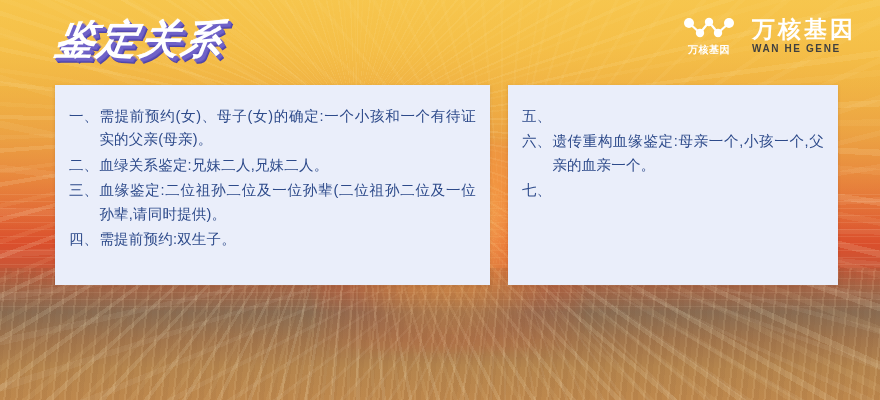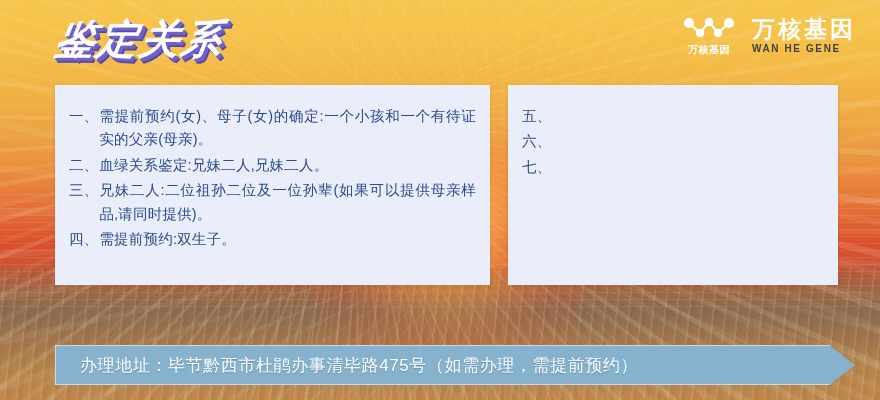--- a/index.html
+++ b/index.html
@@ -309,39 +309,37 @@
       <div class="item">
         <span class="item-num">一、</span>
         <span class="item-text">需提前预约(女)、母子(女)的确定:一个小孩和一个有待证实的父亲(母亲)。</span>
       </div>
       <div class="item">
         <span class="item-num">二、</span>
         <span class="item-text">血绿关系鉴定:兄妹二人,兄妹二人。</span>
       </div>
       <div class="item">
         <span class="item-num">三、</span>
-        <span class="item-text">兄妹二人:二位祖孙二位及一位孙辈(如果可以提供母亲样品,请同时提供)。</span>
+        <span class="item-text">血缘鉴定:二位祖孙二位及一位孙辈(二位祖孙二位及一位孙辈,请同时提供)。</span>
       </div>
       <div class="item">
         <span class="item-num">四、</span>
         <span class="item-text">需提前预约:双生子。</span>
       </div>
     </div>
 
     <div class="panel panel-right">
       <div class="item">
         <span class="item-num">五、</span>
       </div>
       <div class="item">
         <span class="item-num">六、</span>
+        <span class="item-text">遗传重构血缘鉴定:母亲一个,小孩一个,父亲的血亲一个。</span>
       </div>
       <div class="item">
         <span class="item-num">七、</span>
       </div>
     </div>
 
   </div>
 
-  <div class="address-bar">
-    <span class="address-text">办理地址：毕节黔西市杜鹃办事清毕路475号（如需办理，需提前预约）</span>
-  </div>
 
 </div>
 
 </body></html>

